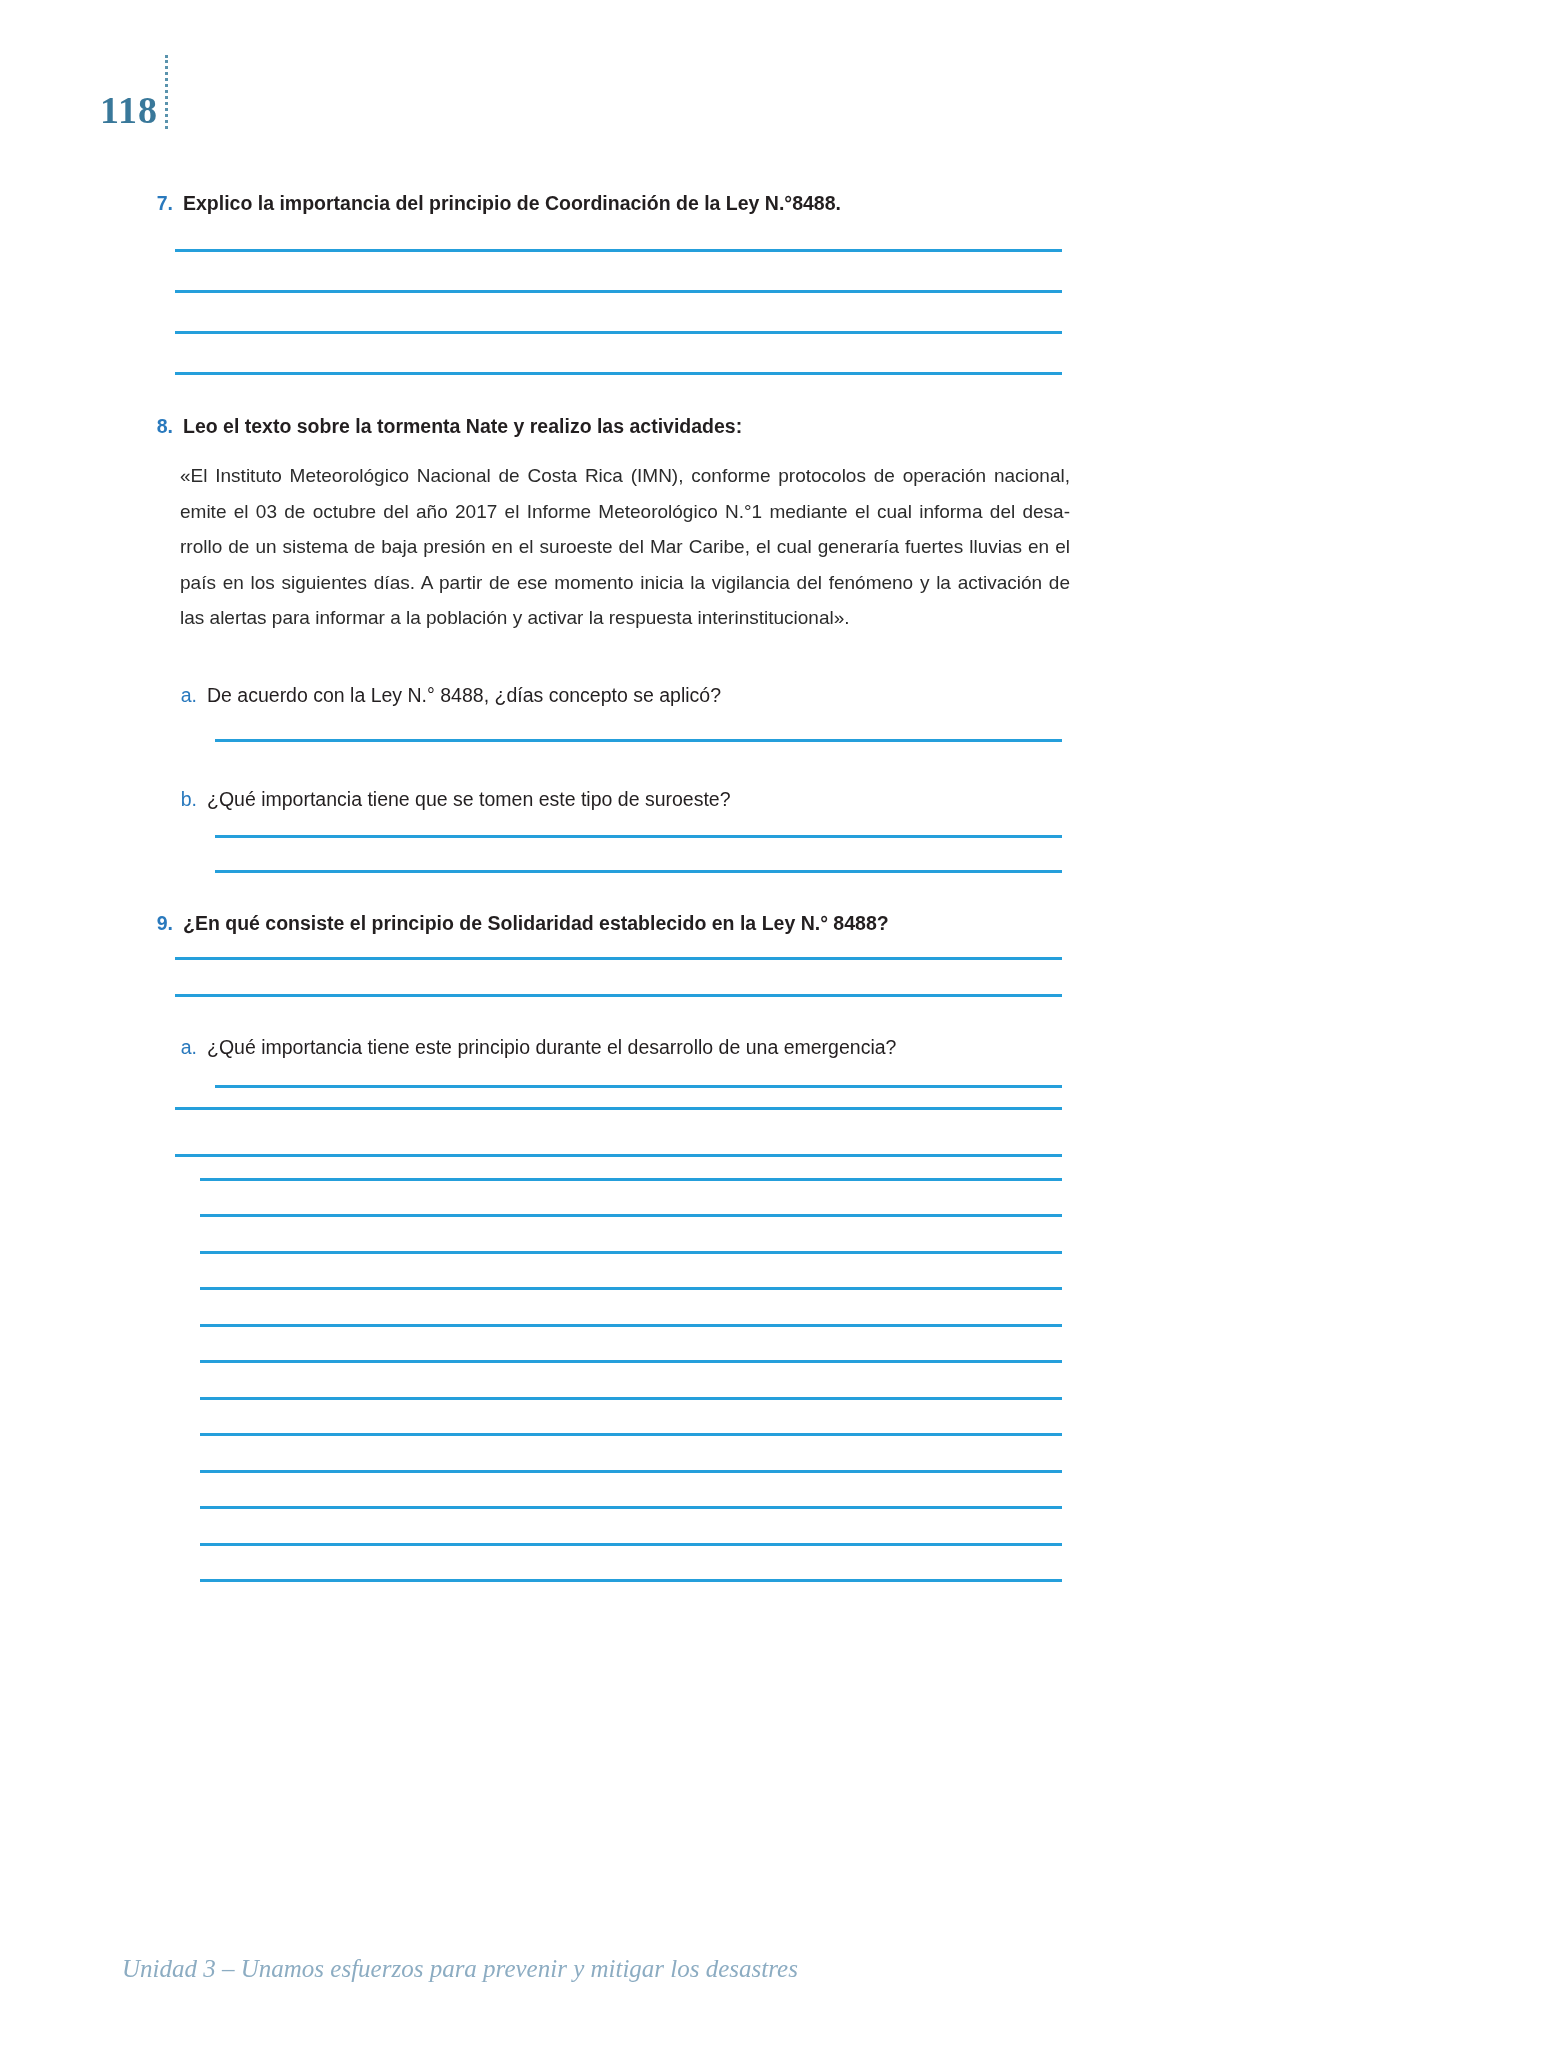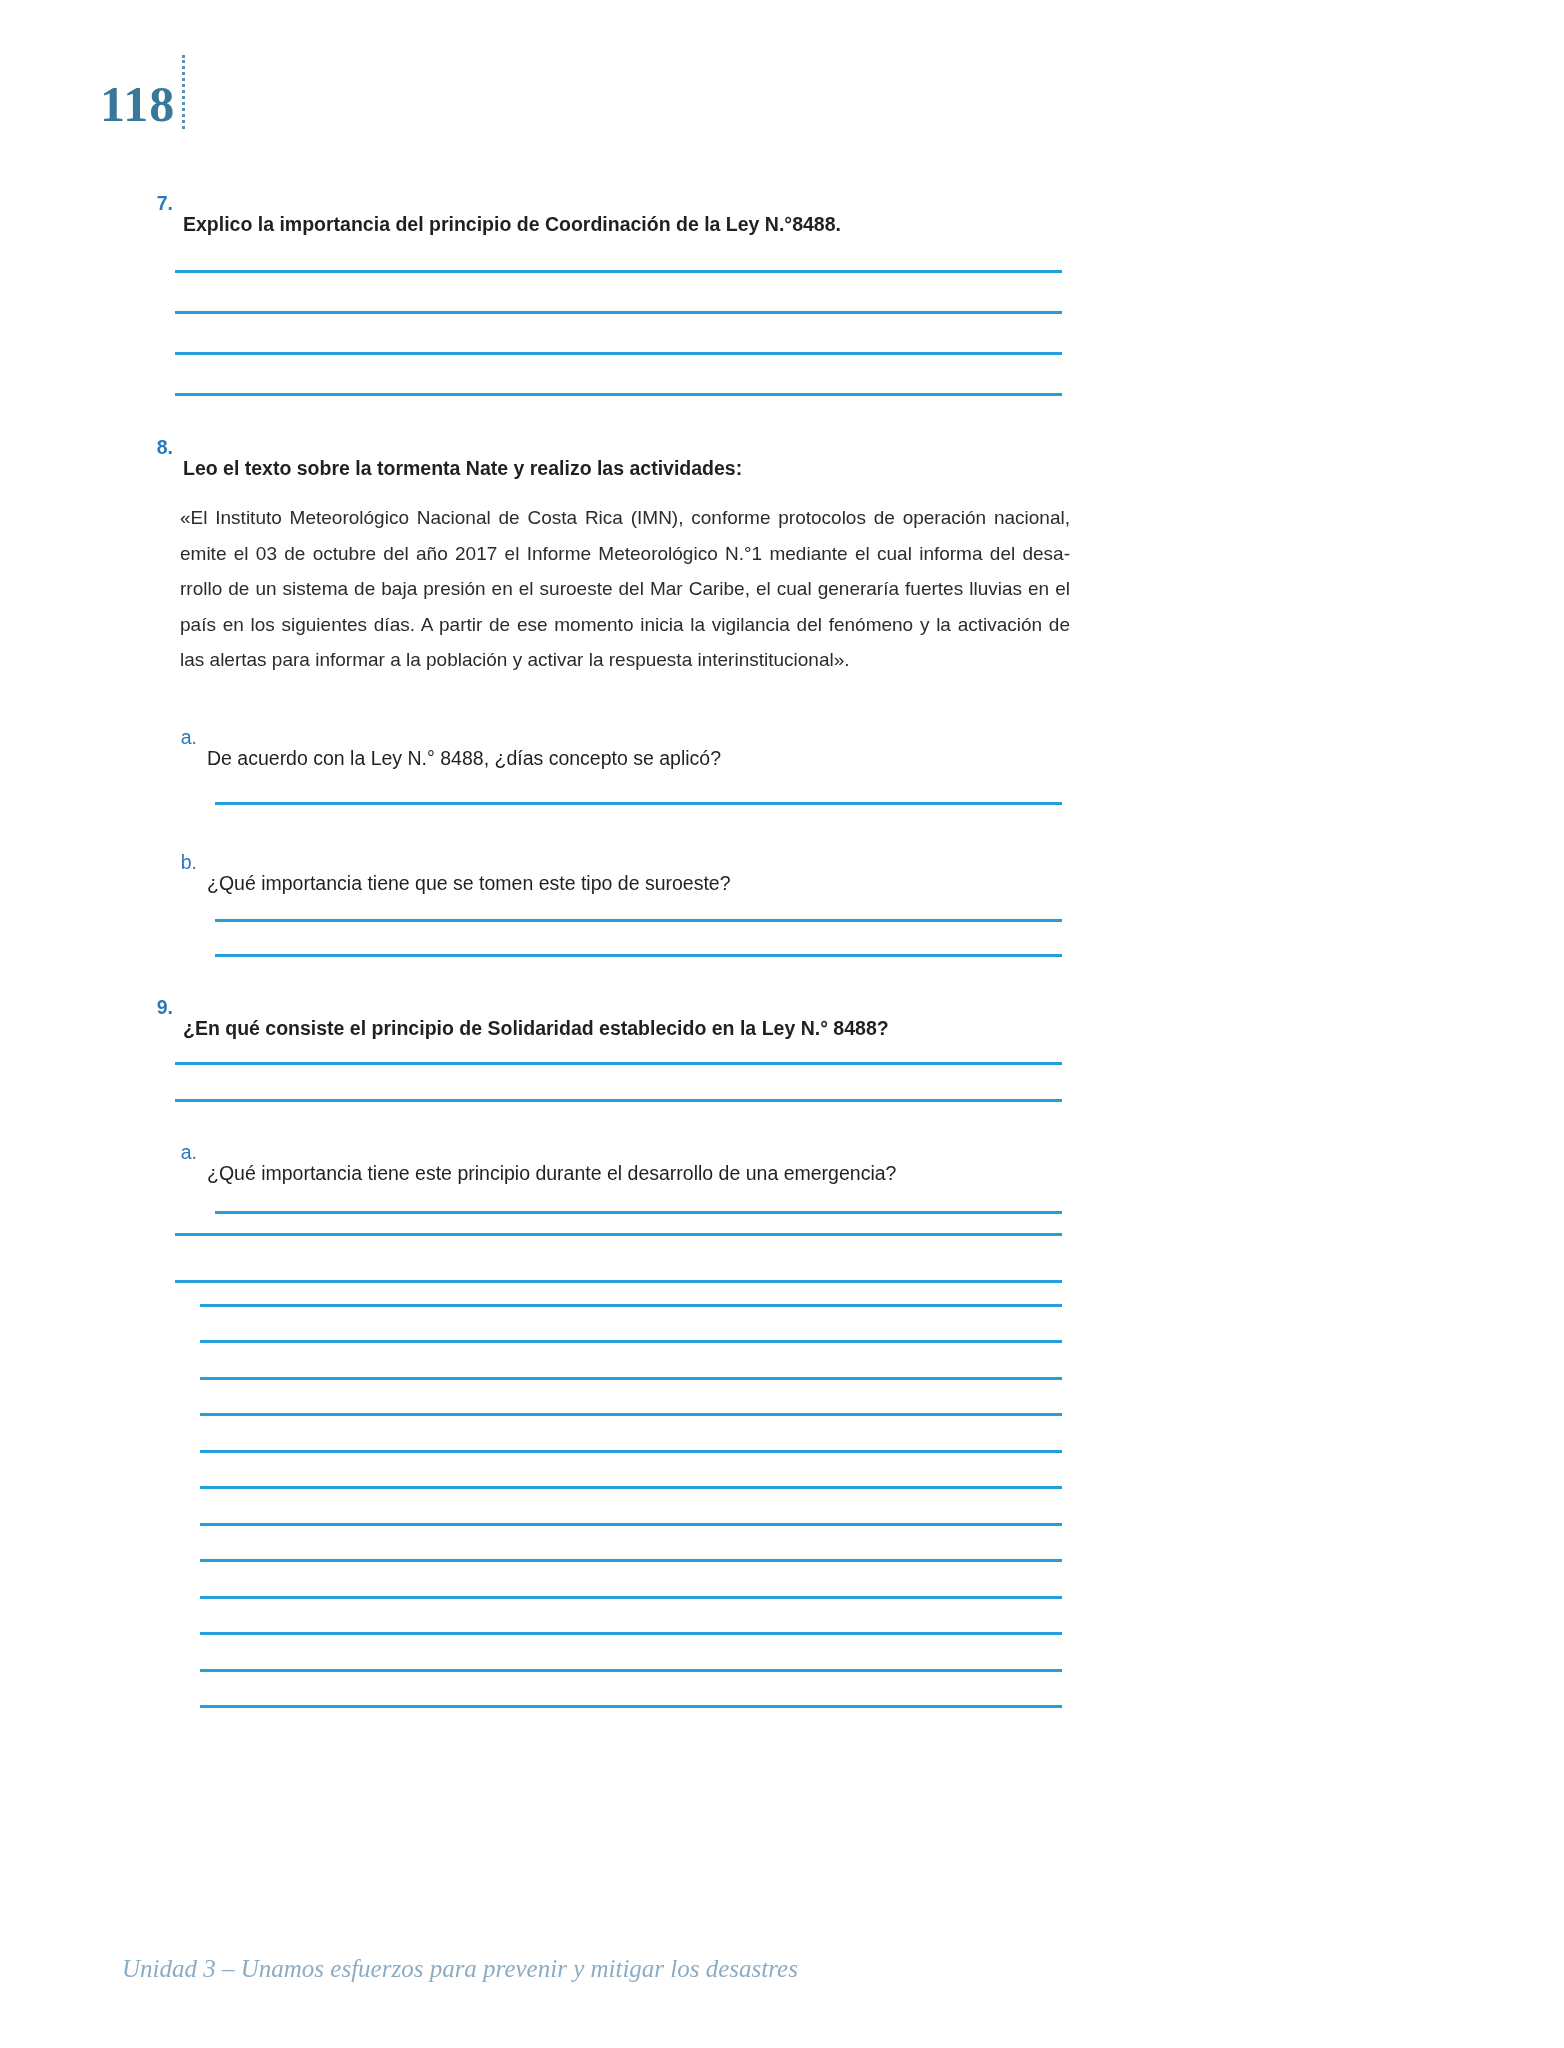--- a/index.html
+++ b/index.html
@@ -12,21 +12,21 @@
     -webkit-font-smoothing: antialiased;
   }
 
   
   .page-num-wrap {
     position: absolute; left: 100px; top: 55px;
     display: flex; align-items: flex-end; gap: 7px;
   }
   .page-num {
     font-family: "Liberation Serif", "DejaVu Serif", serif;
-    font-weight: 700; font-size: 50px; line-height: 1;
+    font-weight: 700; font-size: 38px; line-height: 1;
     color: #39789a; letter-spacing: 1px;
   }
   .page-num-divider {
     width: 0; height: 74px;
     border-left: 3px dotted #5a93ad;
   }
 
   
   .content {
     position: absolute; left: 140px; top: 190px;
@@ -35,21 +35,20 @@
 
   .q { display: flex; align-items: flex-start; }
   .q-num {
     flex: none; width: 33px; text-align: right; margin-right: 10px;
     color: #2979bd; font-weight: 700;
     font-size: 19.5px; line-height: 26px;
   }
   .q-text {
     flex: 1; font-weight: 700; font-size: 19.5px; line-height: 26px;
     color: #231f20;
-    margin-top: 21px;
   }
   .q-multi .q-num, .q-multi .q-text { line-height: 35px; }
   .q-text.justify { text-align: justify; }
   .q-text.normal { font-weight: 400; }
 
   .sub { display: flex; align-items: flex-start; margin-left: 32px; }
   .sub .q-num { width: 25px; font-weight: 400; }
   .sub .q-text { font-weight: 400; }
 
   

